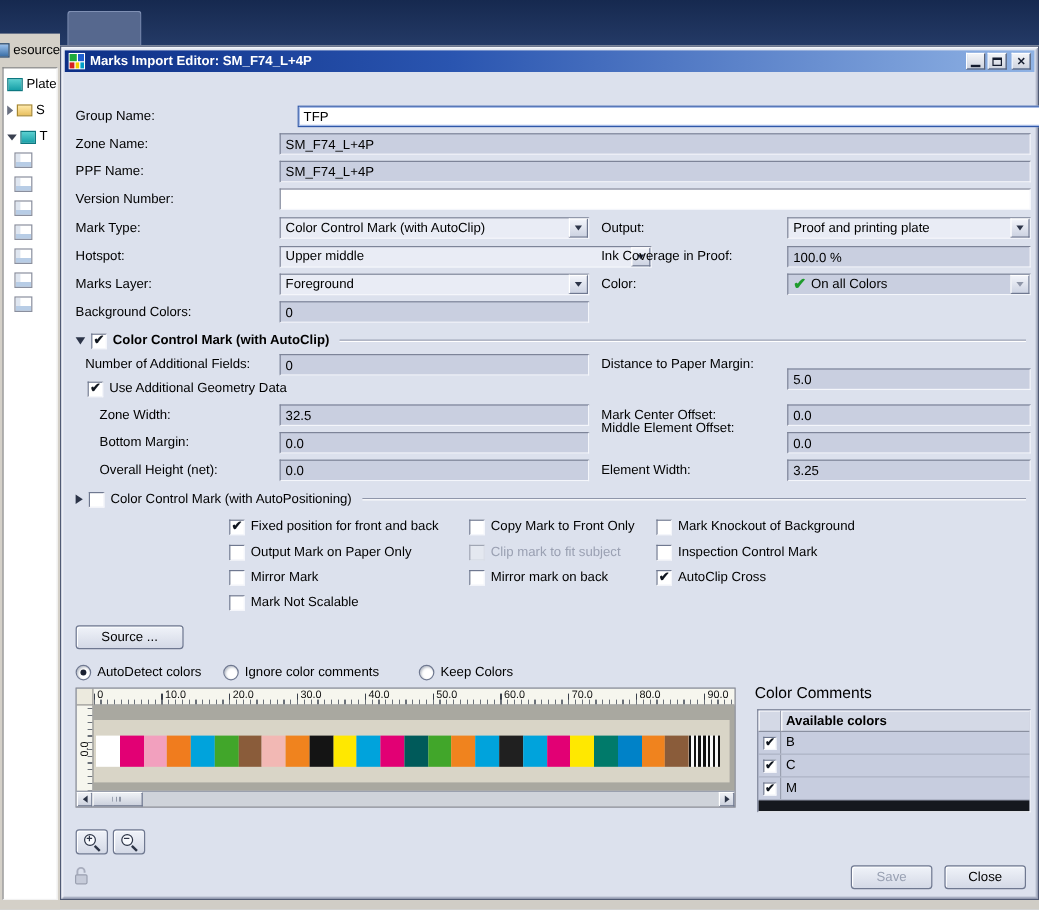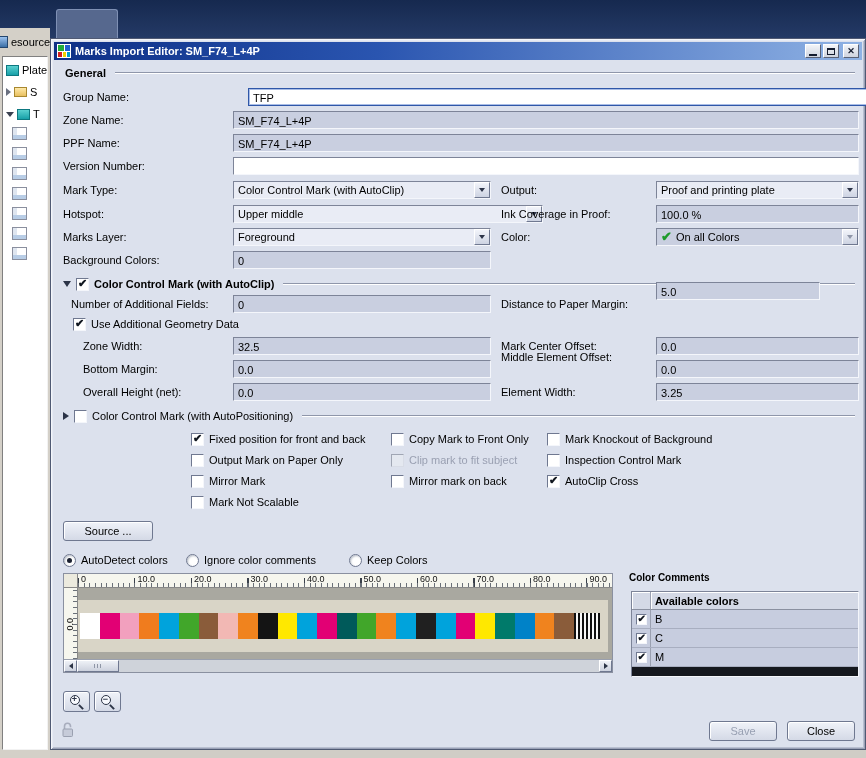--- a/index.html
+++ b/index.html
@@ -128,21 +128,21 @@
   .sbtn.right { margin-left:auto; }
   .tri-l { width:0; height:0; border-right:4px solid #2c3446; border-top:3.5px solid transparent; border-bottom:3.5px solid transparent; }
   .tri-r { width:0; height:0; border-left:4px solid #2c3446; border-top:3.5px solid transparent; border-bottom:3.5px solid transparent; }
   .thumb { width:42px; height:100%; background:linear-gradient(#eef1f6,#ccd1dd); border:1px solid;
            border-color:#fff #6f7890 #6f7890 #fff; position:relative; flex:none; }
   .thumb::after { content:""; position:absolute; left:50%; top:3px; bottom:3px; width:9px;
                   transform:translateX(-50%);
                   background:repeating-linear-gradient(90deg,#8f96a6 0 1px,transparent 1px 3px); }
 
   
-  .cc-title { font-size:10px;font-weight:bold; }
+  .cc-title { font-size:13px; }
   .cc-table { position:absolute; left:580px; top:552px; width:228px; height:86px; background:#b8bfd2;
               border:1px solid; border-color:#7d8498 #f4f6fb #f4f6fb #7d8498;
               display:flex; flex-direction:column; overflow:hidden; }
   .cc-header { display:flex; height:18px; background:#d4d9e6; font-weight:bold; flex:none; }
   .cc-cell-check { width:19px; border-right:1px solid #9aa0b0; display:flex; align-items:center;
                    justify-content:center; flex:none; }
   .cc-cell-label { flex:1; padding:0 4px; display:flex; align-items:center; white-space:nowrap; overflow:hidden; }
   .cc-header .cc-cell-check, .cc-header .cc-cell-label { border-bottom:1px solid #8a90a0;
                    box-shadow:inset 1px 1px 0 #fff; }
   .cc-row { display:flex; height:19px; background:#c7cddf; border-bottom:1px solid #a8aec0; flex:none; }
@@ -222,24 +222,20 @@
       <span class="winbtn">
           <i class="g-min"></i>
         </span>
       <span class="winbtn">
           <i class="g-max"></i>
         </span>
       <span class="winbtn close">✕</span>
     </span>
   </div>
 
-  <div class="sec" style="top:26px">
-    <span class="sec-label" style="margin-left:2px">General</span>
-    <span class="line"></span>
-  </div>
 
   <div class="lbl" style="left:12px;top:49px">Group Name:</div>
   <div class="fld focused" style="left:197px;top:49px;width:706px">TFP</div>
 
   <div class="lbl" style="left:12px;top:72px">Zone Name:</div>
   <div class="fld" style="left:182px;top:72px;width:626px">SM_F74_L+4P</div>
 
   <div class="lbl" style="left:12px;top:95px">PPF Name:</div>
   <div class="fld" style="left:182px;top:95px;width:626px">SM_F74_L+4P</div>
 
@@ -293,21 +289,21 @@
   <div class="sec" style="top:237px">
     <i class="exp exp-d"></i>
     <span class="checkbox checked"></span>
     <span class="sec-label">Color Control Mark (with AutoClip)</span>
     <span class="line"></span>
   </div>
 
   <div class="lbl" style="left:20px;top:256px">Number of Additional Fields:</div>
   <div class="fld" style="left:182px;top:256px;width:258px">0</div>
   <div class="lbl" style="left:450px;top:256px">Distance to Paper Margin:</div>
-  <div class="fld" style="left:605px;top:243px;width:164px">5.0</div>
+  <div class="fld" style="left:605px;top:268px;width:203px">5.0</div>
 
   <label class="cb-row" style="left:22px;top:278px">
     <span class="checkbox checked"></span>
     <span class="cb-label">Use Additional Geometry Data</span>
   </label>
 
   <div class="lbl" style="left:32px;top:298px">Zone Width:</div>
   <div class="fld" style="left:182px;top:298px;width:258px">32.5</div>
   <div class="lbl" style="left:450px;top:298px">Mark Center Offset:</div>
   <div class="fld" style="left:605px;top:298px;width:203px">0.0</div>

